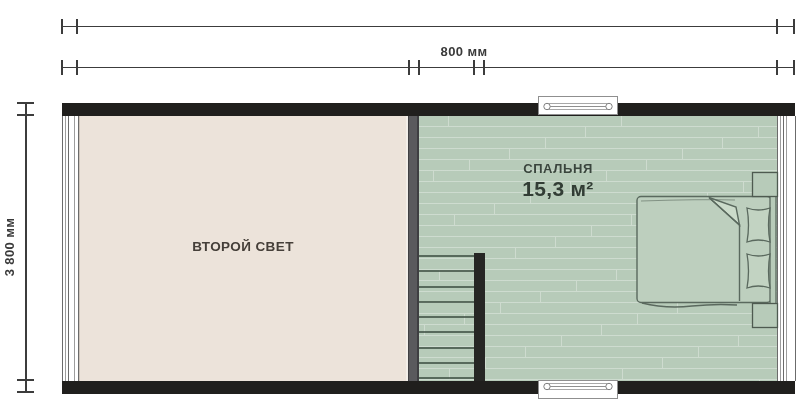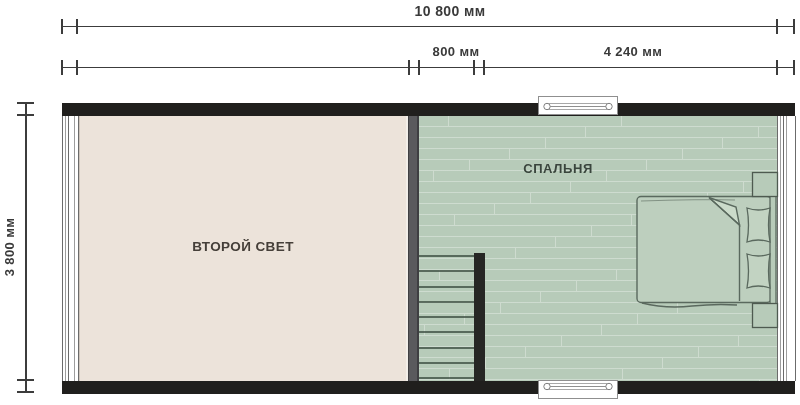--- a/index.html
+++ b/index.html
@@ -81,29 +81,27 @@
     left:478px;top:177px;width:160px;
     color:#323d35;font-weight:700;font-size:21px;letter-spacing:.3px;
   }
   .furniture-layer{position:absolute;left:0;top:0;z-index:4;pointer-events:none;}
 </style>
 </head>
 <body>
 
 <div class="canvas">
 
-  <div class="dim-text total" style="left:350px;top:3px;width:200px;">10 800 мм</div>
   <div class="dim-line-h" style="left:62px;top:25.5px;width:733px;"></div>
   <div class="tick-v" style="left:61px;top:19px;"></div>
   <div class="tick-v" style="left:76px;top:19px;"></div>
   <div class="tick-v" style="left:776px;top:19px;"></div>
   <div class="tick-v" style="left:793px;top:19px;"></div>
 
-  <div class="dim-text" style="left:356px;top:44px;width:200px;">800 мм</div>
-  <div class="dim-text" style="left:533px;top:44px;width:200px;">4 240 мм</div>
+  <div class="dim-text" style="left:364px;top:44px;width:200px;">800 мм</div>
   <div class="dim-line-h" style="left:62px;top:66.5px;width:733px;"></div>
   <div class="tick-v" style="left:61px;top:60px;"></div>
   <div class="tick-v" style="left:76px;top:60px;"></div>
   <div class="tick-v" style="left:407.5px;top:60px;"></div>
   <div class="tick-v" style="left:418px;top:60px;"></div>
   <div class="tick-v" style="left:472.5px;top:60px;"></div>
   <div class="tick-v" style="left:483px;top:60px;"></div>
   <div class="tick-v" style="left:776px;top:60px;"></div>
   <div class="tick-v" style="left:793px;top:60px;"></div>
 
@@ -182,20 +180,21 @@
       <div class="tread" style="top: 61px;"></div>
       <div class="tread" style="top: 76.25px;"></div>
       <div class="tread" style="top: 91.5px;"></div>
       <div class="tread" style="top: 106.75px;"></div>
       <div class="tread" style="top: 122px;"></div>
     </div>
   <div class="stair-post"></div>
 
   <div class="room-label label-bedroom-name">СПАЛЬНЯ</div>
   <div class="room-label label-second-light">ВТОРОЙ СВЕТ</div>
+  <div class="room-label label-bedroom-area">15,3 м²</div>
 
   <svg class="furniture-layer" width="800" height="405" viewBox="0 0 800 405">
 
     <g>
       <rect x="538.5" y="96.5" width="79" height="18" fill="#ffffff" stroke="#8f8f8f" stroke-width="1"></rect>
       <line x1="546" y1="103.5" x2="610" y2="103.5" stroke="#a8a8a8" stroke-width="1"></line>
       <line x1="546" y1="106.5" x2="610" y2="106.5" stroke="#8f8f8f" stroke-width="1"></line>
       <line x1="546" y1="109.5" x2="610" y2="109.5" stroke="#a8a8a8" stroke-width="1"></line>
       <circle cx="547" cy="106.5" r="3.2" fill="#ffffff" stroke="#808080" stroke-width="1"></circle>
       <circle cx="609" cy="106.5" r="3.2" fill="#ffffff" stroke="#808080" stroke-width="1"></circle>

